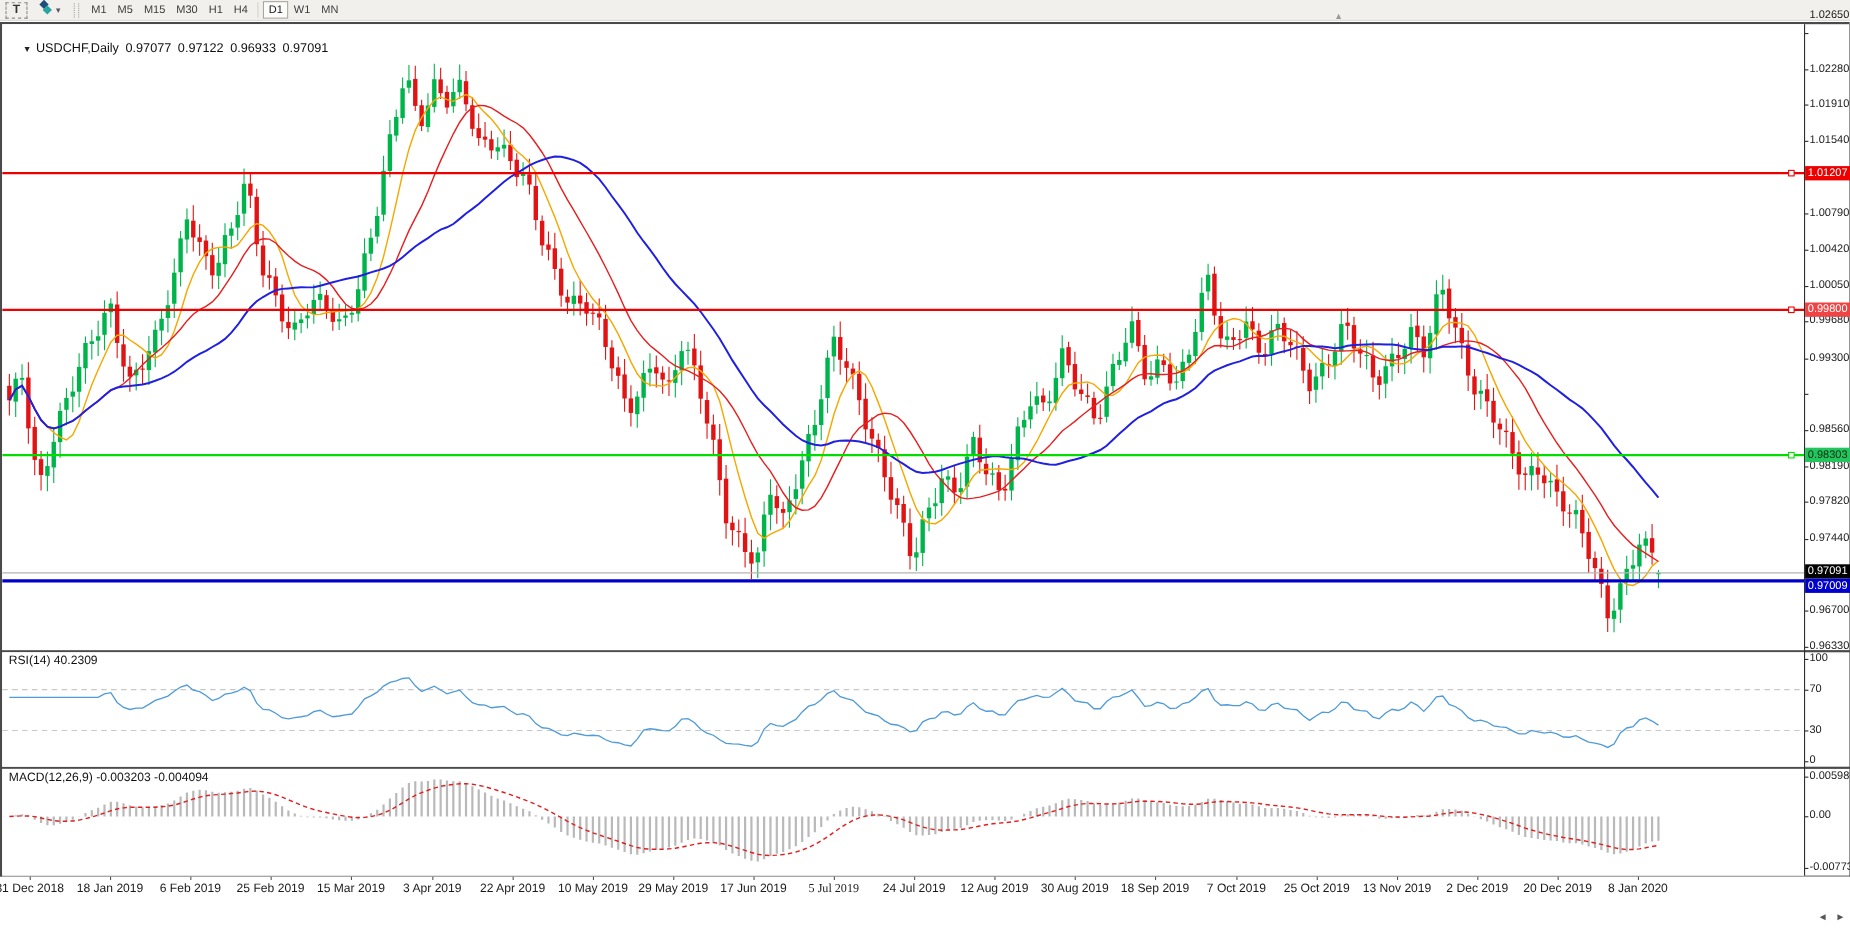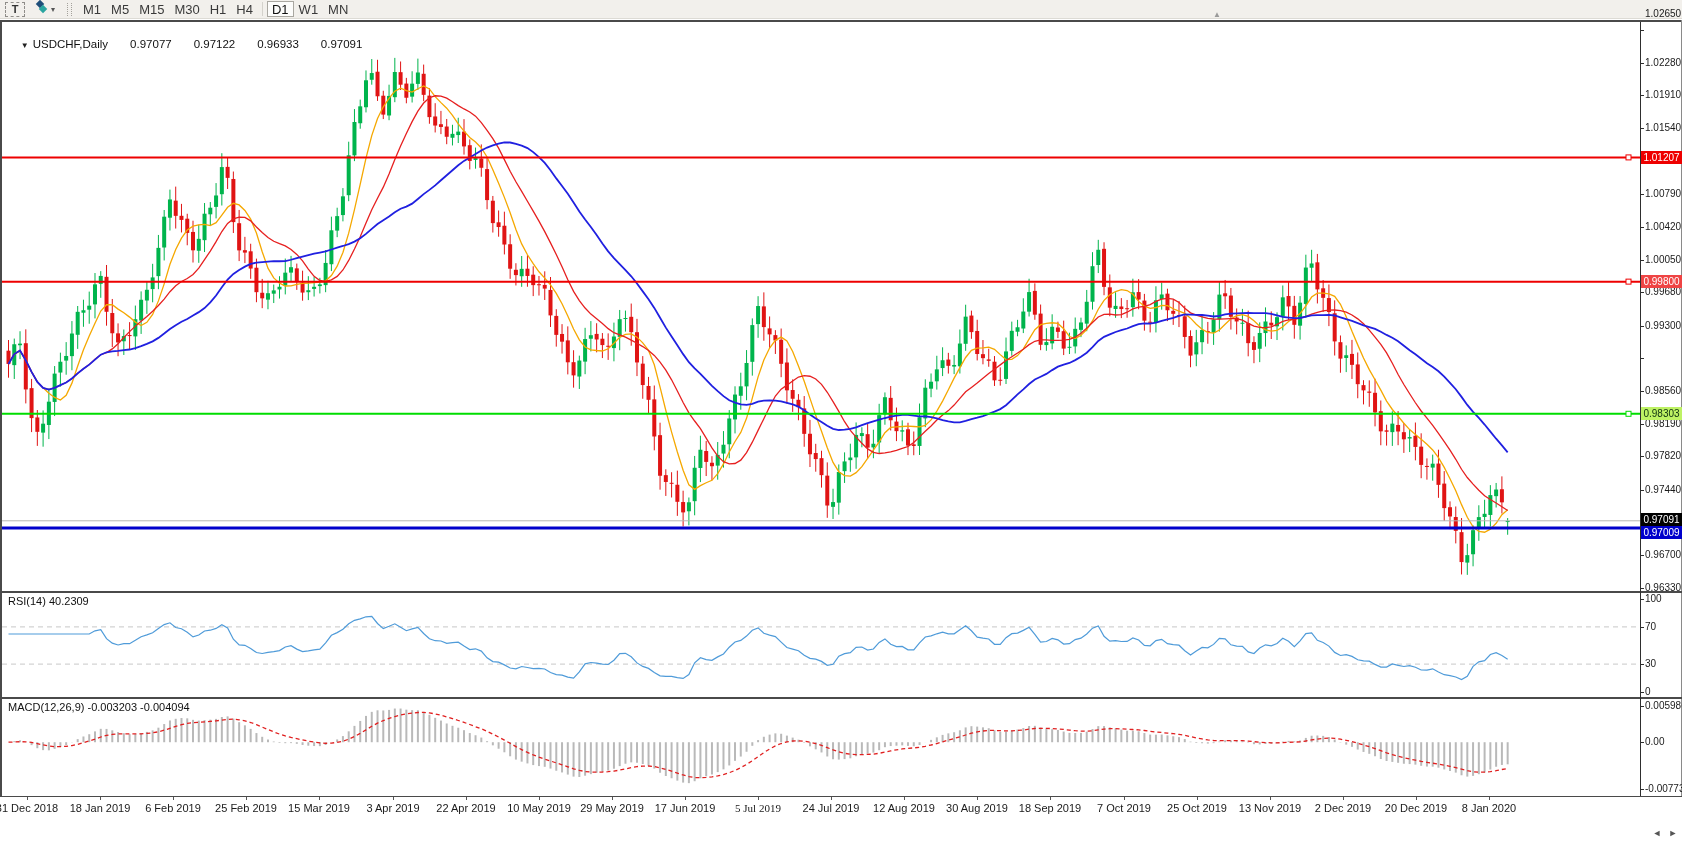--- a/index.html
+++ b/index.html
@@ -3,21 +3,21 @@
 <meta charset="utf-8">
 <style>
   *{margin:0;padding:0;box-sizing:border-box}
   body{background:#fff}
   .screen{position:relative;width:1682px;height:845px;background:#fff;overflow:hidden;
           font-family:"Liberation Sans","DejaVu Sans",sans-serif;color:#111}
 
   
   .toolbar{position:absolute;left:0;top:0;width:1682px;height:19px;background:#f2f0ec;
            border-bottom:1px solid #dddbd5;display:flex;align-items:center;padding-left:5px}
-  .tbtn{height:16px;min-width:22px;padding:0 4px;font-size:13px;color:#3a3a3a;display:flex;
+  .tbtn{height:16px;min-width:22px;padding:0 4px;font-size:10px;color:#3a3a3a;display:flex;
         align-items:center;justify-content:center;border:1px solid transparent;cursor:default}
   .tbtn.active{background:#fcfcfb;border:1px solid #a9a7a1;color:#111}
   .t-tool{width:20px;height:15px;border:1px dashed #8f8d89;font-size:11px;font-weight:700;
           color:#333;display:flex;align-items:center;justify-content:center;margin-right:8px}
   .styles-btn{display:flex;align-items:center;height:16px;margin-right:6px}
   .styles-btn .caret{font-size:8px;color:#555;margin-left:3px}
   .grip{width:5px;height:13px;border-left:1px dotted #a3a19b;border-right:1px dotted #a3a19b;margin:0 6px}
   .tsep{width:1px;height:14px;background:#d4d2cc;margin:0 4px}
   .shift-marker{position:absolute;left:1213px;top:10px;font-size:8px;color:#9a9a9a}
 
@@ -28,21 +28,21 @@
   .sep1{position:absolute;left:0;top:591px;width:1682px;height:2px;background:#4a4a4a}
   .sep2{position:absolute;left:0;top:697px;width:1682px;height:2px;background:#4a4a4a}
   .sep3{position:absolute;left:0;top:796px;width:1682px;height:1px;background:#4a4a4a}
   .axis-vline{position:absolute;left:1640px;top:22px;width:1px;height:774px;background:#2e2e2e}
   .price-axis-hit{position:absolute;left:1641px;top:22px;width:41px;height:774px}
 
   svg.panel-svg{position:absolute;left:2px;background:#fff}
 
   .chart-title{position:absolute;left:8px;top:26px;font-size:11.5px;color:#101010;white-space:pre}
   .chart-title .dd{font-size:8px;color:#222;margin-right:4px}
-  .chart-title span.num{margin-left:22px}
+  .chart-title span.num{margin-left:6px}
   .ind-label{position:absolute;left:8px;font-size:11px;color:#101010;white-space:pre}
 
   .tick-label{position:absolute;left:1645px;width:37px;font-size:10px;color:#1a1a1a;text-align:left;white-space:nowrap}
   .tick-dash{position:absolute;left:1640px;width:4px;height:1px;background:#2e2e2e}
   .line-label{position:absolute;left:1641px;width:41px;height:13px;font-size:10px;line-height:13px;
               text-align:center;z-index:5;white-space:nowrap}
 
   
   .time-axis{position:absolute;left:0;top:797px;width:1682px;height:23px;background:#fff}
   .date-label{position:absolute;top:5px;width:84px;margin-left:-42px;text-align:center;
@@ -988,21 +988,21 @@
     <div class="tick-dash" style="top: 489.997px;"></div>
     <div class="tick-label" style="top: 483.997px;">0.97440</div>
     <div class="tick-dash" style="top: 522.665px;"></div>
     <div class="tick-label" style="top: 516.665px;">0.97070</div>
     <div class="tick-dash" style="top: 555.332px;"></div>
     <div class="tick-label" style="top: 549.332px;">0.96700</div>
     <div class="tick-dash" style="top: 588px;"></div>
     <div class="tick-label" style="top: 582px;">0.96330</div>
     <div class="line-label" style="top: 150.904px; background: rgb(238, 0, 0); color: rgb(255, 255, 255);">1.01207</div>
     <div class="line-label" style="top: 275.13px; background: #ef4444; color: rgb(255, 255, 255);">0.99800</div>
-    <div class="line-label" style="top: 407.302px; background: #bef264; color: rgb(16, 48, 16);">0.98303</div>
+    <div class="line-label" style="top: 407.302px; background: #22c55e; color: rgb(16, 48, 16);">0.98303</div>
     <div class="line-label" style="top: 512.81px; background: rgb(0, 0, 0); color: rgb(255, 255, 255);">0.97091</div>
     <div class="line-label" style="top: 526.05px; background: rgb(0, 0, 204); color: rgb(255, 255, 255);">0.97009</div>
     <div class="tick-dash" style="top: 599px;"></div>
     <div class="tick-label" style="top: 593px;">100</div>
     <div class="tick-dash" style="top: 626.9px;"></div>
     <div class="tick-label" style="top: 620.9px;">70</div>
     <div class="tick-dash" style="top: 664.1px;"></div>
     <div class="tick-label" style="top: 658.1px;">30</div>
     <div class="tick-dash" style="top: 692px;"></div>
     <div class="tick-label" style="top: 686px;">0</div>

